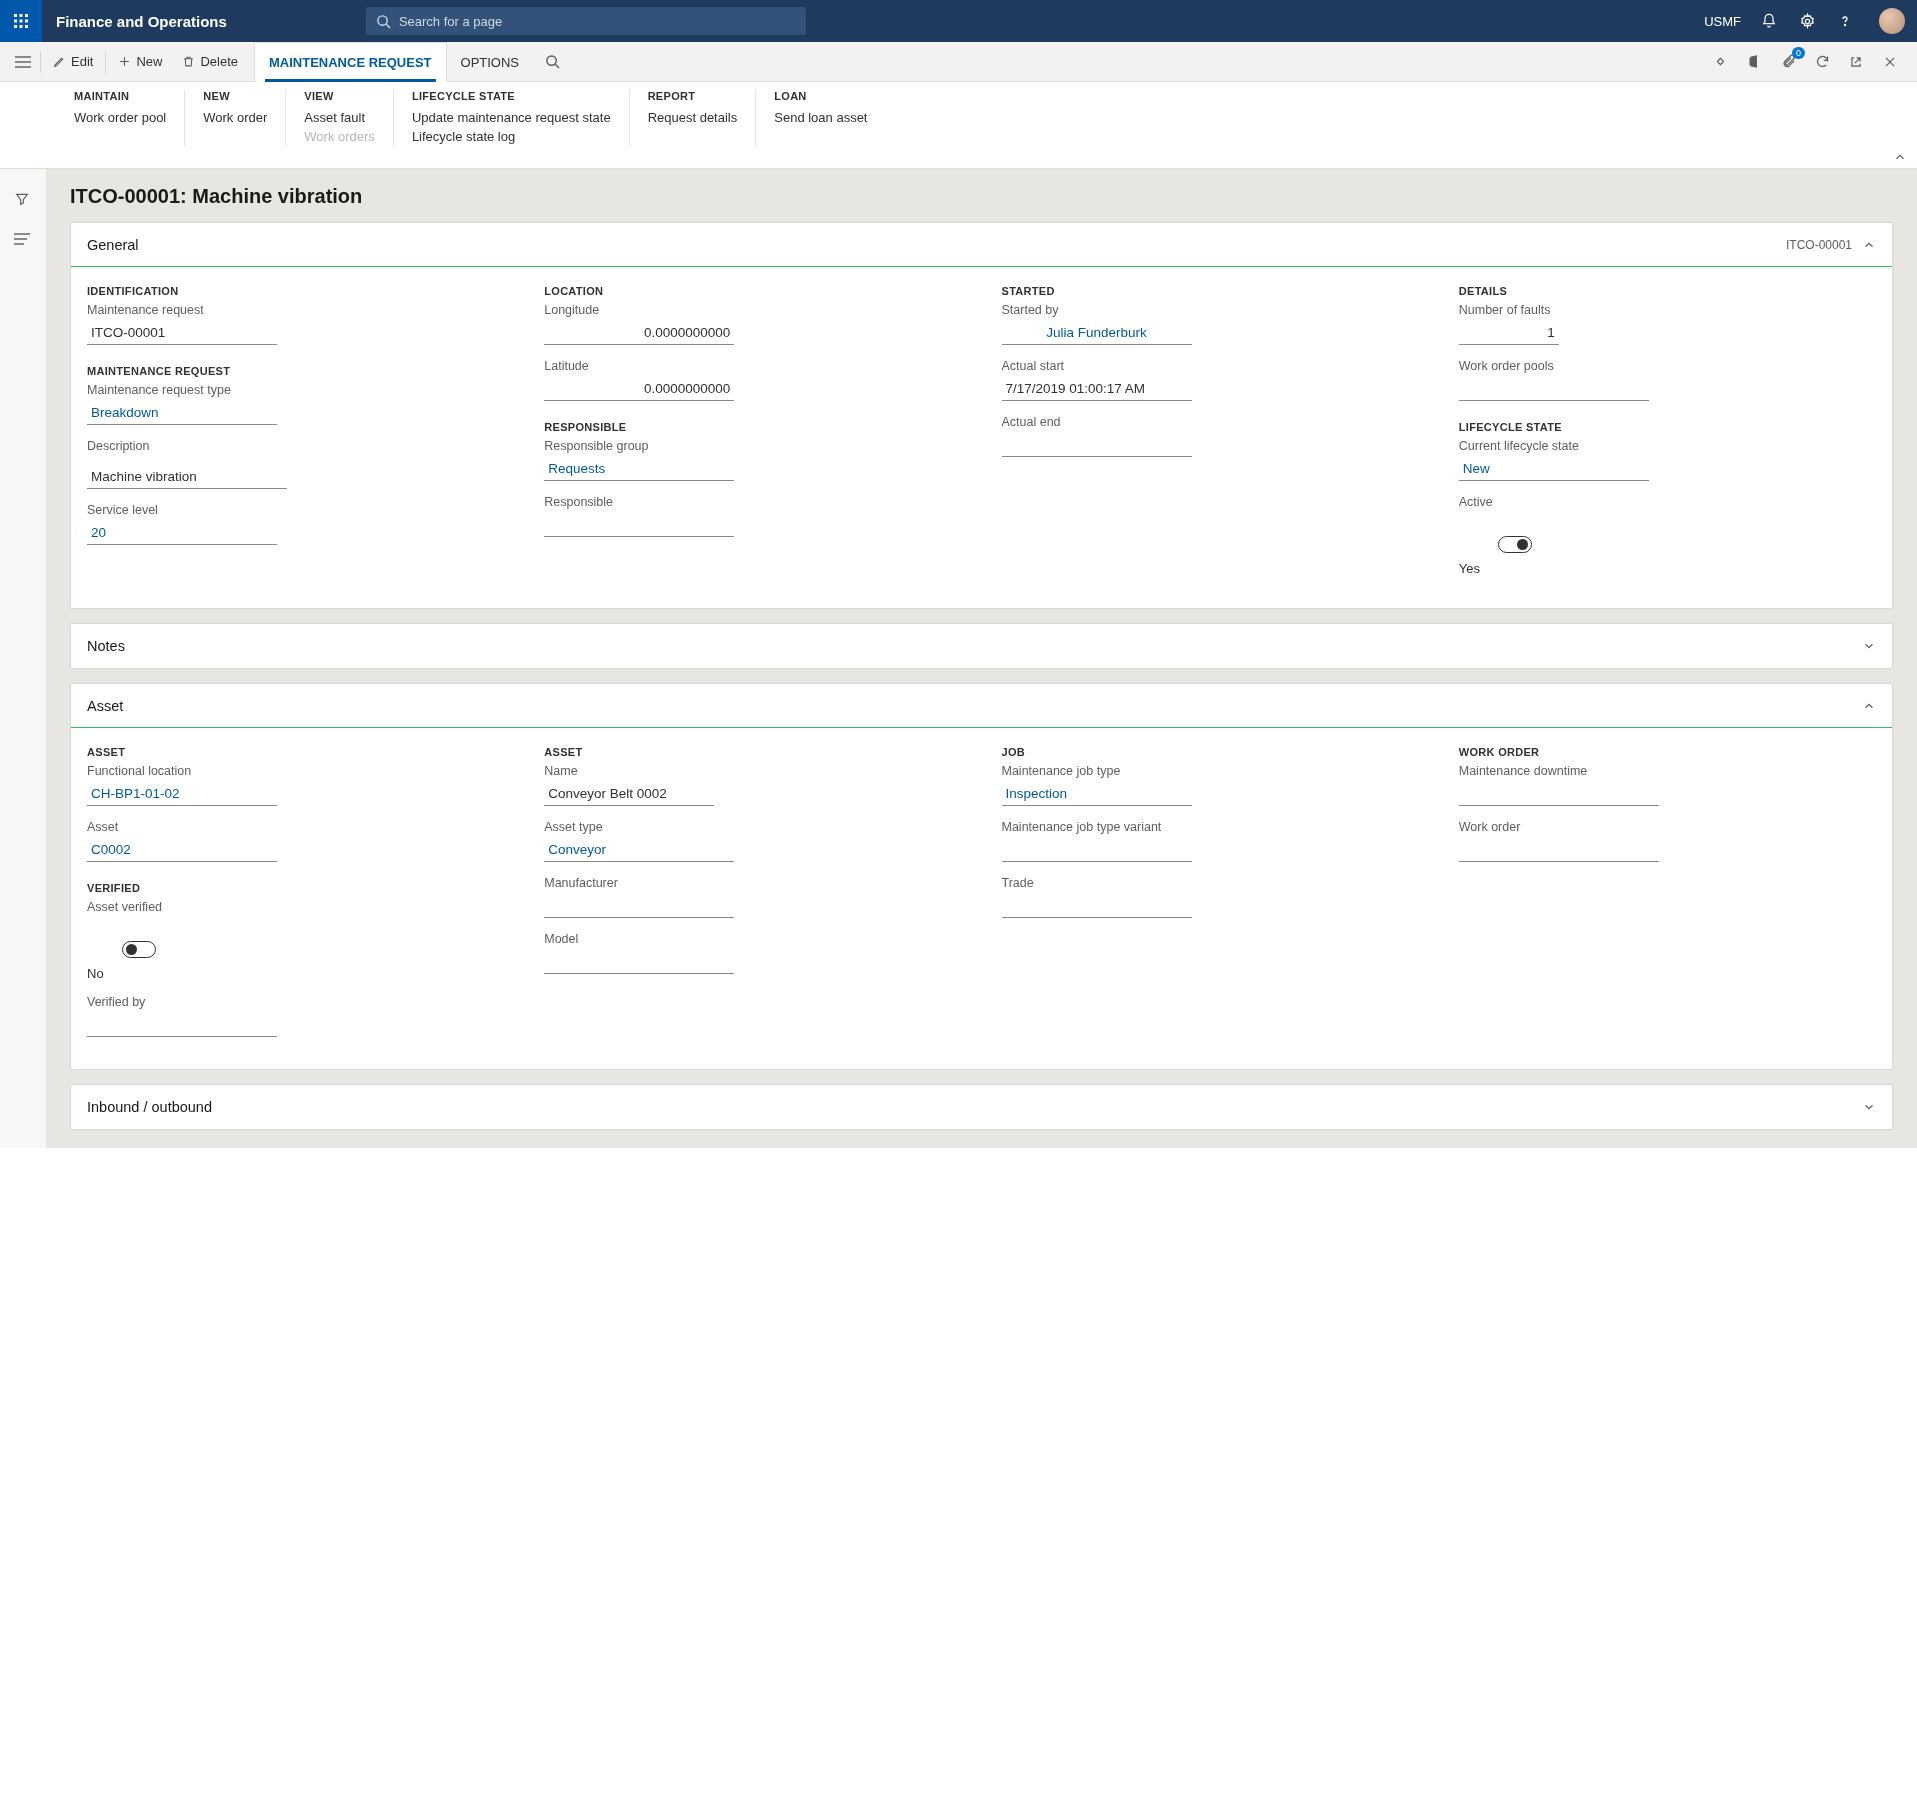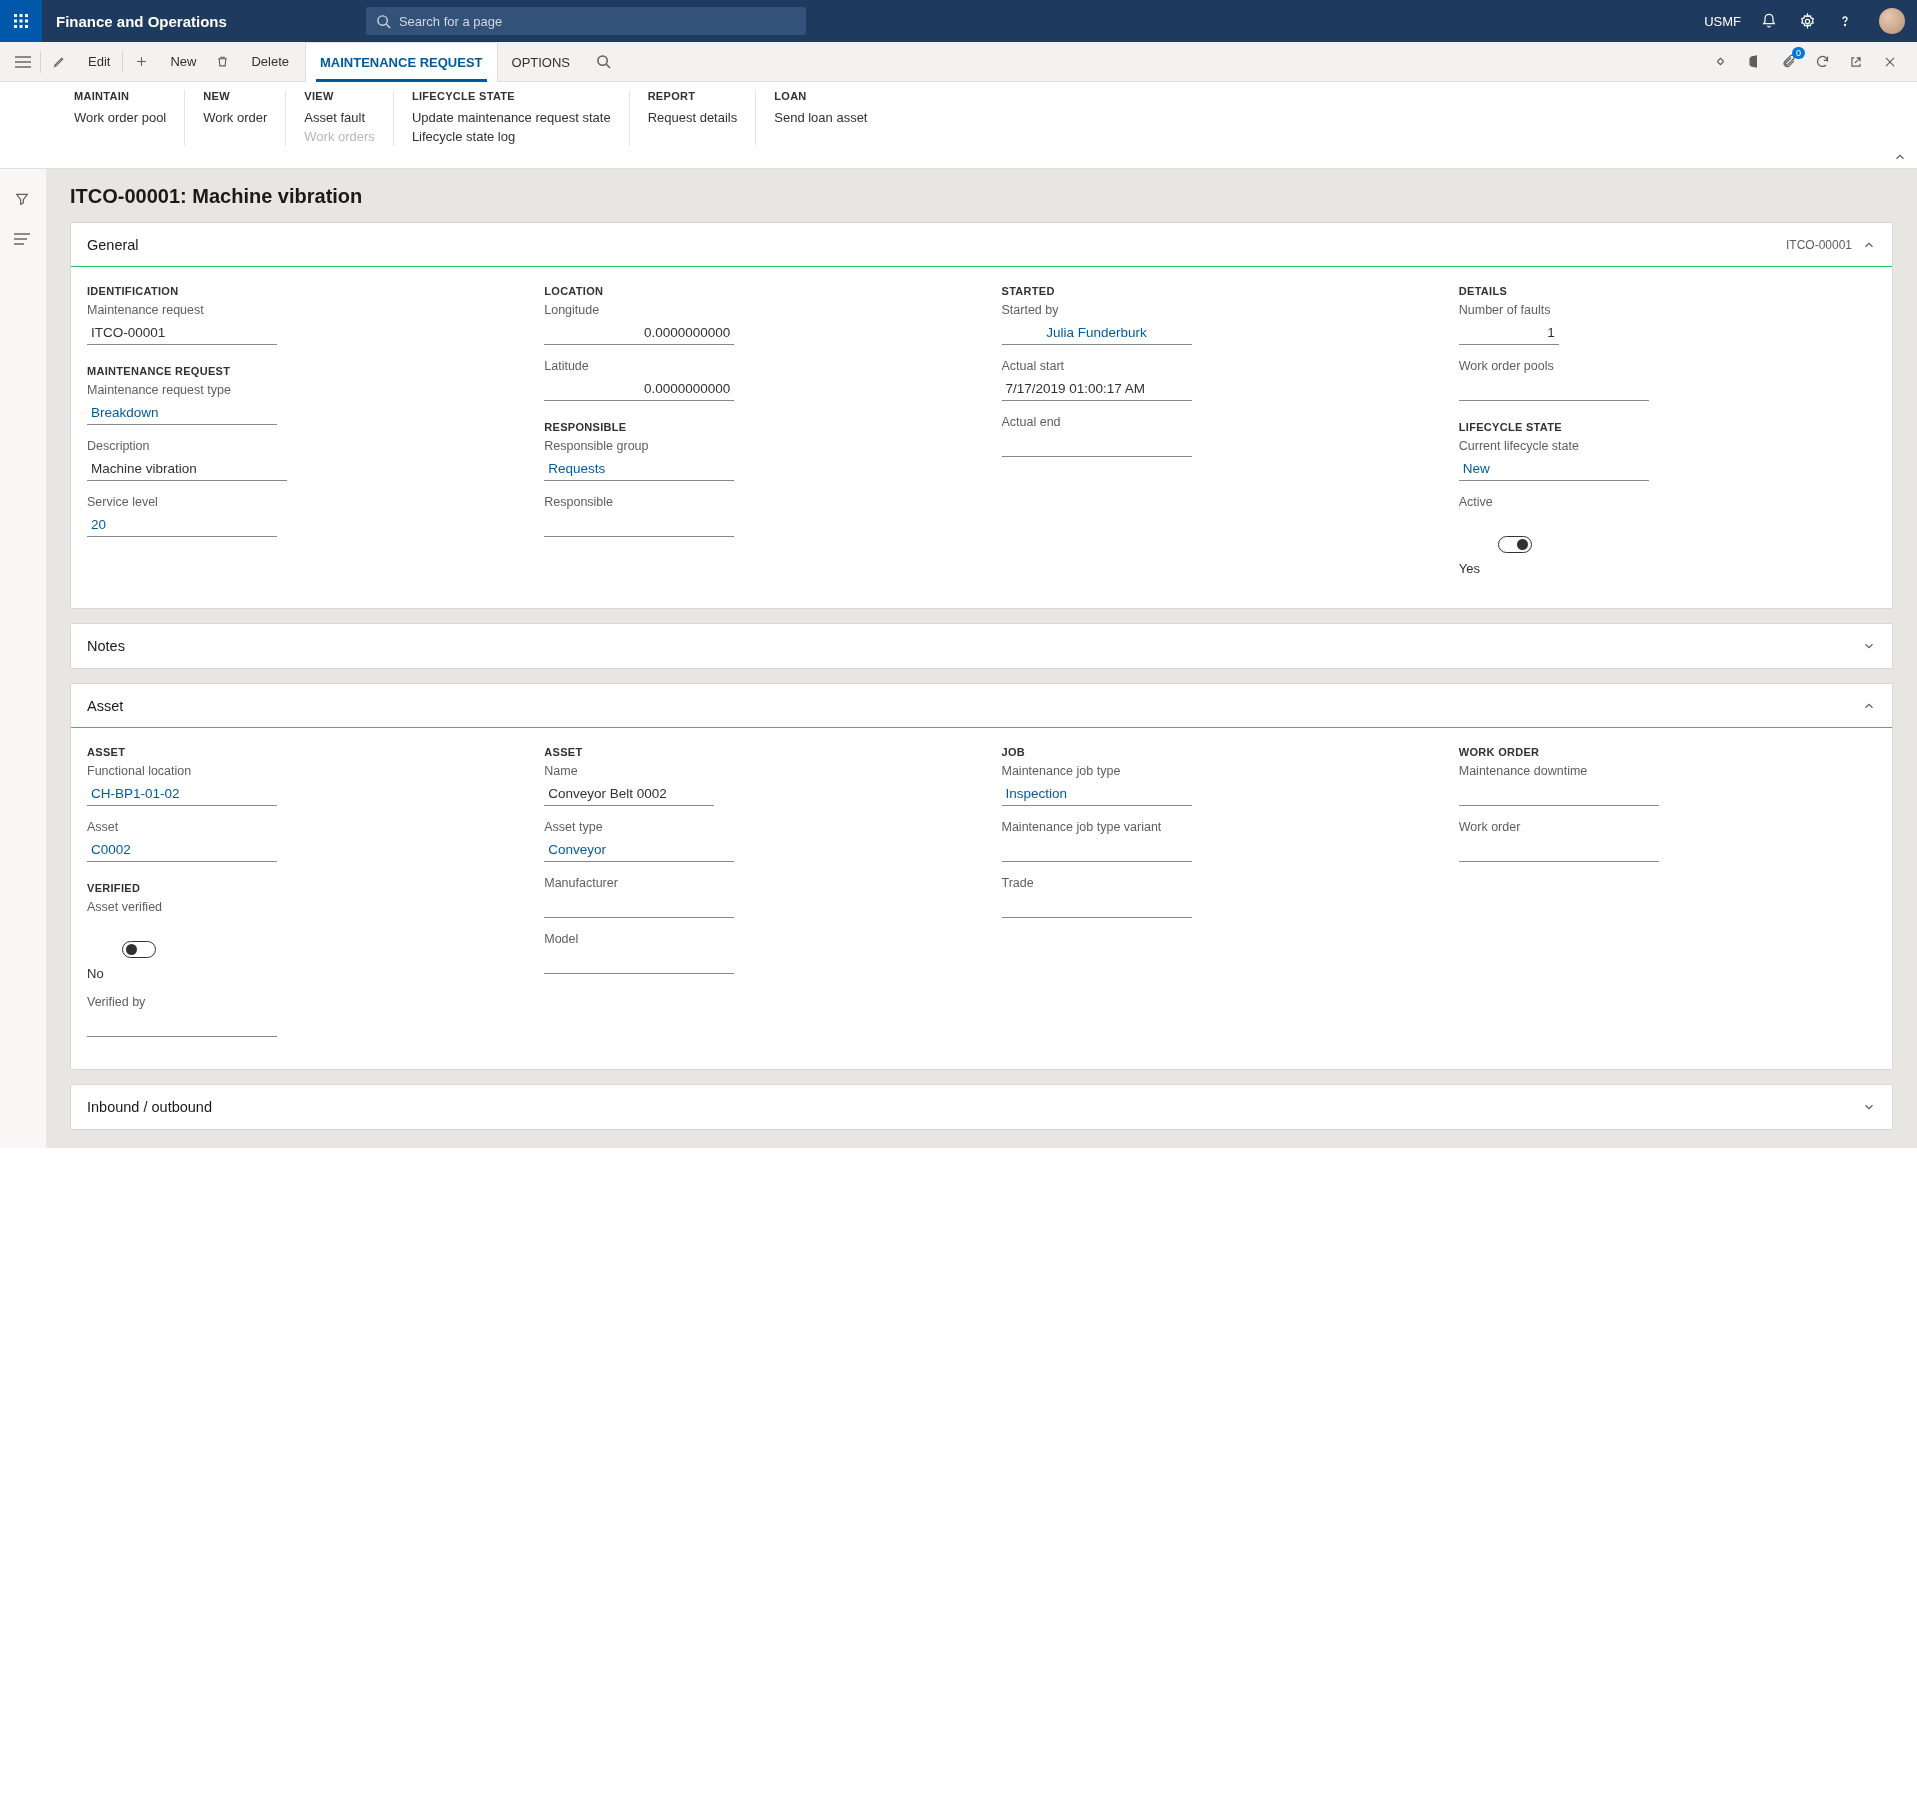--- a/index.html
+++ b/index.html
@@ -15,21 +15,21 @@
   .topbar .search-wrap input::placeholder { color: #cfd8e3; }
   .topbar .spacer { flex: 1; }
   .topbar .right { display: flex; align-items: center; gap: 18px; padding-right: 12px; }
   .topbar .company { font-size: 13px; }
   .topbar .icon-btn { width: 20px; height: 20px; display: flex; align-items: center; justify-content: center; cursor: pointer; }
   .topbar .avatar { width: 26px; height: 26px; border-radius: 50%; background: radial-gradient(circle at 35% 35%, #e8c7b0, #b89177); margin-left: 6px; }
 
   
   .actionbar { height: 40px; background: #f3f2f1; border-bottom: 1px solid #e1dfdd; display: flex; align-items: center; padding: 0 8px; }
   .hamburger { width: 30px; display: flex; align-items: center; justify-content: center; cursor: pointer; }
-  .action-btn { display: flex; align-items: center; gap: 22px; padding: 6px 10px; cursor: pointer; font-size: 13px; color: #323130; }
+  .action-btn { display: flex; align-items: center; gap: 5px; padding: 6px 10px; cursor: pointer; font-size: 13px; color: #323130; }
   .action-sep { width: 1px; height: 22px; background: #d6d4d2; margin: 0 2px; }
   .tabs { display: flex; align-items: stretch; height: 40px; margin-left: 6px; }
   .tab { padding: 0 14px; display: flex; align-items: center; font-size: 13px; cursor: pointer; border-top: 1px solid transparent; }
   .tab.active { background: #fff; color: #005a9e; font-weight: 600; border-top: 1px solid #e1dfdd; border-left: 1px solid #e1dfdd; border-right: 1px solid #e1dfdd; position: relative; }
   .tab.active::after { content: ""; position: absolute; left: 10px; right: 10px; bottom: 0; height: 3px; background: #005a9e; }
   .tab-icon { padding: 0 12px; display:flex; align-items:center; cursor: pointer; }
   .actionbar .spacer { flex: 1; }
   .actionbar .right { display: flex; align-items: center; gap: 16px; padding-right: 10px; }
   .actionbar .right .ic { width: 18px; height: 18px; cursor: pointer; display:flex; align-items:center; justify-content:center; position:relative; }
   .badge { position: absolute; top: -6px; right: -8px; background: #0078d4; color: #fff; font-size: 9px; padding: 1px 4px; border-radius: 7px; }
@@ -285,21 +285,21 @@
               <div class="field-label">Maintenance request</div>
               <input class="field-input" value="ITCO-00001" style="">
             </div>
             <div class="sect mt">MAINTENANCE REQUEST</div>
             <div class="field">
               <div class="field-label">Maintenance request type</div>
               <input class="field-input link" value="Breakdown" style="">
             </div>
             <div class="field">
               <div class="field-label">Description</div>
-              <input class="field-input" style="width: 100%; max-width: 200px;" value="Machine vibration">
+              <input class="field-input" style="width: 100%; max-width: 200px; margin-top: 8px;" value="Machine vibration">
             </div>
             <div class="field">
               <div class="field-label">Service level</div>
               <input class="field-input link" value="20" style="">
             </div>
           </div>
 
           <div class="col">
             <div class="sect">LOCATION</div>
             <div class="field">

